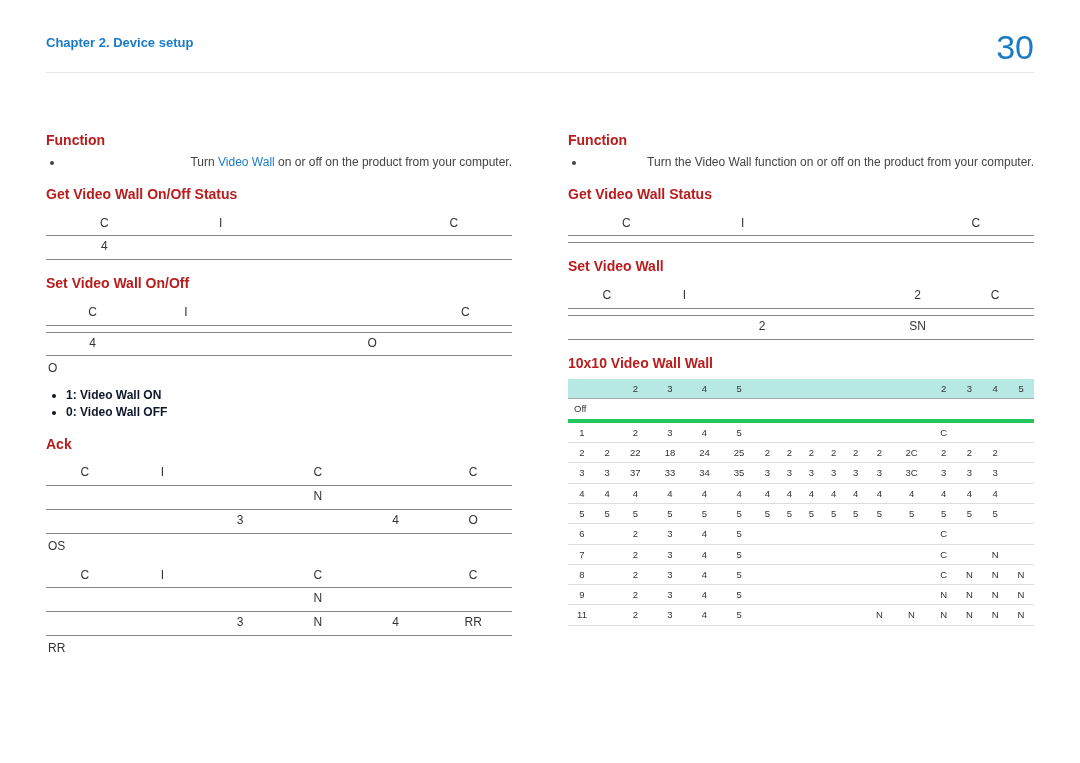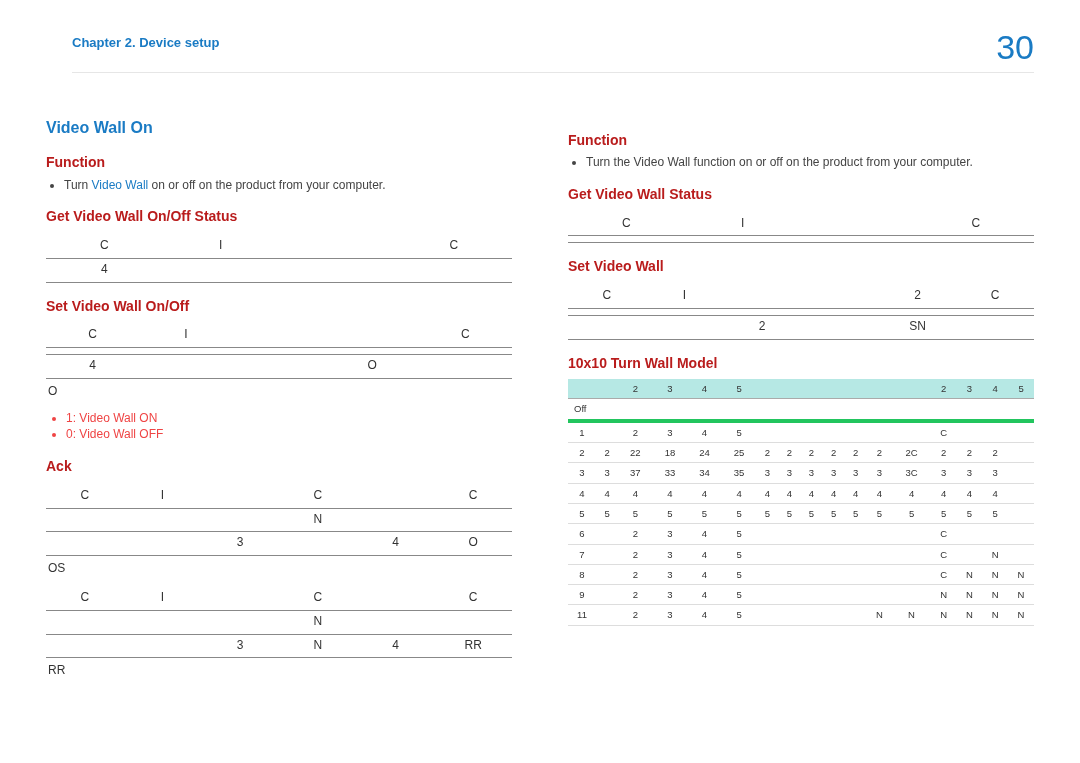--- a/index.html
+++ b/index.html
@@ -17,21 +17,20 @@
   .page {
     padding: 34px 46px 20px 46px;
   }
   .topbar {
     display: flex;
     justify-content: space-between;
     align-items: flex-start;
     border-bottom: 1px solid #e6e6e6;
     padding-bottom: 0;
     margin-bottom: 44px;
-    margin-left: 26px;
   }
   .chapter {
     color: #1a7bc4;
     font-size: 13px;
     font-weight: 600;
   }
   .page-number {
     color: #1a7bc4;
     font-size: 34px;
     font-weight: 400;
@@ -58,20 +57,21 @@
     font-weight: 700;
     margin: 14px 0 4px 0;
   }
   .func-list {
     margin: 0 0 8px 0;
     padding-left: 18px;
   }
   .func-list li {
     font-size: 12px;
     color: #444;
+    text-align: right;
   }
   .link { color: #1a7bc4; }
   .packet-block {
     margin: 8px 0 4px 0;
   }
   .packet-row {
     display: flex;
     justify-content: space-around;
     font-size: 12px;
     color: #333;
@@ -83,21 +83,21 @@
   }
   .packet-row span {
     flex: 1;
     text-align: center;
   }
   .bullets {
     margin: 4px 0 6px 0;
     padding-left: 20px;
     font-size: 12px;
   }
-  .bullets li { color: #ef4444; }
+  .bullets li { color: #0f172a; font-weight: bold; }
   .after-text {
     font-size: 12px;
     margin: 4px 0 10px 2px;
     color: #333;
   }
 
   
   .model-table {
     border-collapse: collapse;
     width: 100%;
@@ -129,21 +129,20 @@
 
 <div class="page">
   <div class="topbar">
     <div class="chapter">Chapter 2. Device setup</div>
     <div class="page-number">30</div>
   </div>
 
   <div class="columns">
 
     <div class="col">
-      <h2>Video Wall On</h2>
 
       <h3>Function</h3>
       <ul class="func-list">
         <li>
           <span>Turn </span><span class="link">Video Wall</span><span> on or off on the product from your computer.</span>
         </li>
       </ul>
 
       <h3>Get Video Wall On/Off Status</h3>
       <div class="packet-block">
@@ -294,21 +293,21 @@
         <div class="packet-row rule-top">
           <span></span>
           <span></span>
           <span>2</span>
           <span></span>
           <span>SN</span>
           <span></span>
         </div>
       </div>
 
-      <h3>10x10 Turn Wall Model</h3>
+      <h3>10x10 Video Wall Wall</h3>
       <table class="model-table">
         <thead>
           <tr id="model-header-row">
               <th></th>
               <th></th>
               <th>2</th>
               <th>3</th>
               <th>4</th>
               <th>5</th>
               <th></th>

